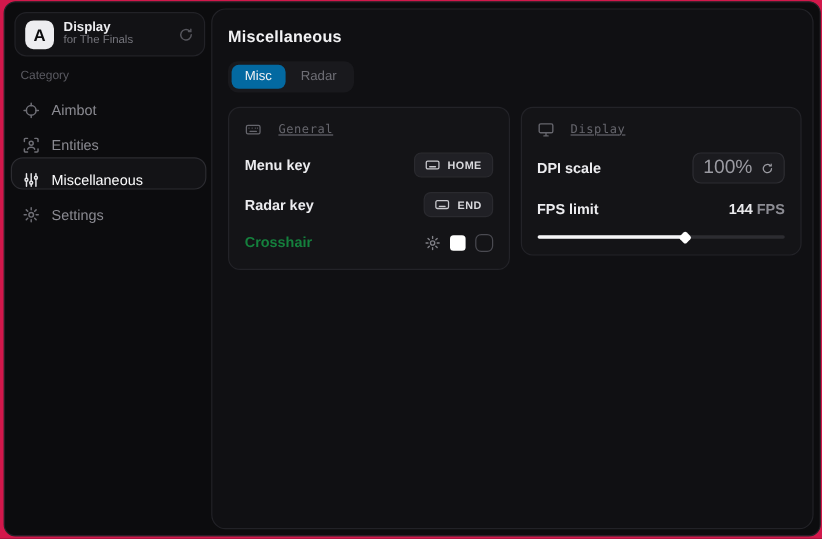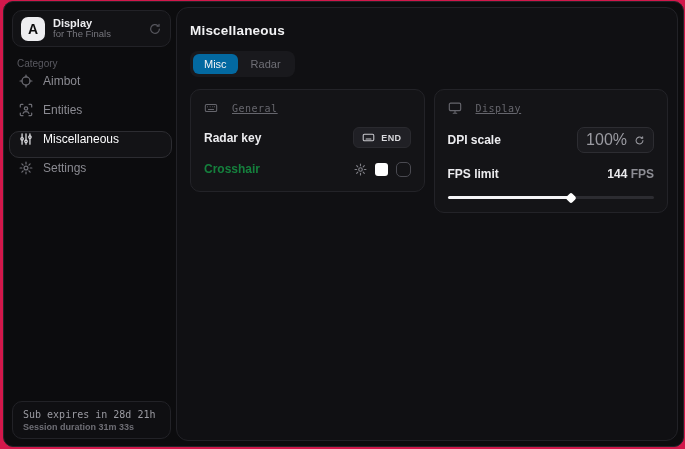--- a/index.html
+++ b/index.html
@@ -25,21 +25,21 @@
   }
   .brand-text { flex:1; line-height:1.15; }
   .brand-title { font-size:11px; font-weight:bold; color:#ececef; }
   .brand-sub { font-size:9.5px; color:#77777e; }
   .brand-action { color:#55555c; display:flex; }
 
   .cat-label { position:absolute; left:13px; top:56px; font-size:10px; color:#5a5a61; }
 
   .nav { position:absolute; left:5px; right:5px; top:71px; }
   .nav-item {
-    height:27px; display:flex; align-items:flex-start; gap:10px;
+    height:27px; display:flex; align-items:flex-end; gap:10px;
     padding-left:9px; margin-bottom:2px; border:1px solid transparent;
     border-radius:10px; font-size:12px; color:#8b8b92; cursor:pointer;
   }
   .nav-item .nico { display:flex; color:#6f6f76; }
   .nav-item.selected { background:#131316; border-color:#2c2c31; color:#fdfdfe; }
   .nav-item.selected .nico { color:#e6e6e9; }
 
   .status-card {
     position:absolute; left:8px; right:6px; bottom:7px; height:38px;
     border:1px solid #222227; border-radius:10px; background:#0f0f12;
@@ -167,24 +167,20 @@
         <span class="nico">
           <svg width="14" height="14" viewBox="0 0 16 16" fill="none" stroke="currentColor" stroke-width="1.4" stroke-linecap="round">
             <circle cx="8" cy="8" r="2.2"></circle>
             <path d="M8 1.3v2M8 12.7v2M1.3 8h2M12.7 8h2M3.3 3.3l1.4 1.4M11.3 11.3l1.4 1.4M12.7 3.3l-1.4 1.4M4.7 11.3l-1.4 1.4"></path>
           </svg>
         </span>
         <span>Settings</span>
       </div>
     </div>
 
-    <div class="status-card">
-      <div class="status-line1">Sub expires in 28d 21h</div>
-      <div class="status-line2">Session duration 31m 33s</div>
-    </div>
   </div>
 
   <div class="main">
     <div class="page-title">Miscellaneous</div>
 
     <div class="tabbar">
       <div class="tab selected">Misc</div>
       <div class="tab">Radar</div>
     </div>
 
@@ -194,20 +190,32 @@
         <div class="card-head">
           <span class="cico">
             <svg width="14" height="14" viewBox="0 0 16 16" fill="none" stroke="currentColor" stroke-width="1.2" stroke-linecap="round">
               <rect x="1.5" y="4" width="13" height="8" rx="1.5"></rect>
               <path d="M4 6.5h.01M7 6.5h.01M10 6.5h.01M12 6.5h.01M5 9.8h6"></path>
             </svg>
           </span>
           <span class="card-head-label">General</span>
         </div>
 
+        <div class="row">
+          <span class="row-label">Menu key</span>
+          <div class="keybtn">
+            <span class="kico">
+              <svg width="13" height="13" viewBox="0 0 16 16" fill="none" stroke="currentColor" stroke-width="1.3" stroke-linecap="round">
+                <rect x="1.5" y="4" width="13" height="8" rx="1.5"></rect>
+                  <path d="M5 9.8h6"></path>
+              </svg>
+            </span>
+            <span class="keybtn-text">HOME</span>
+          </div>
+        </div>
 
         <div class="row">
           <span class="row-label">Radar key</span>
           <div class="keybtn">
             <span class="kico">
               <svg width="13" height="13" viewBox="0 0 16 16" fill="none" stroke="currentColor" stroke-width="1.3" stroke-linecap="round">
                 <rect x="1.5" y="4" width="13" height="8" rx="1.5"></rect>
                   <path d="M5 9.8h6"></path>
               </svg>
             </span>

